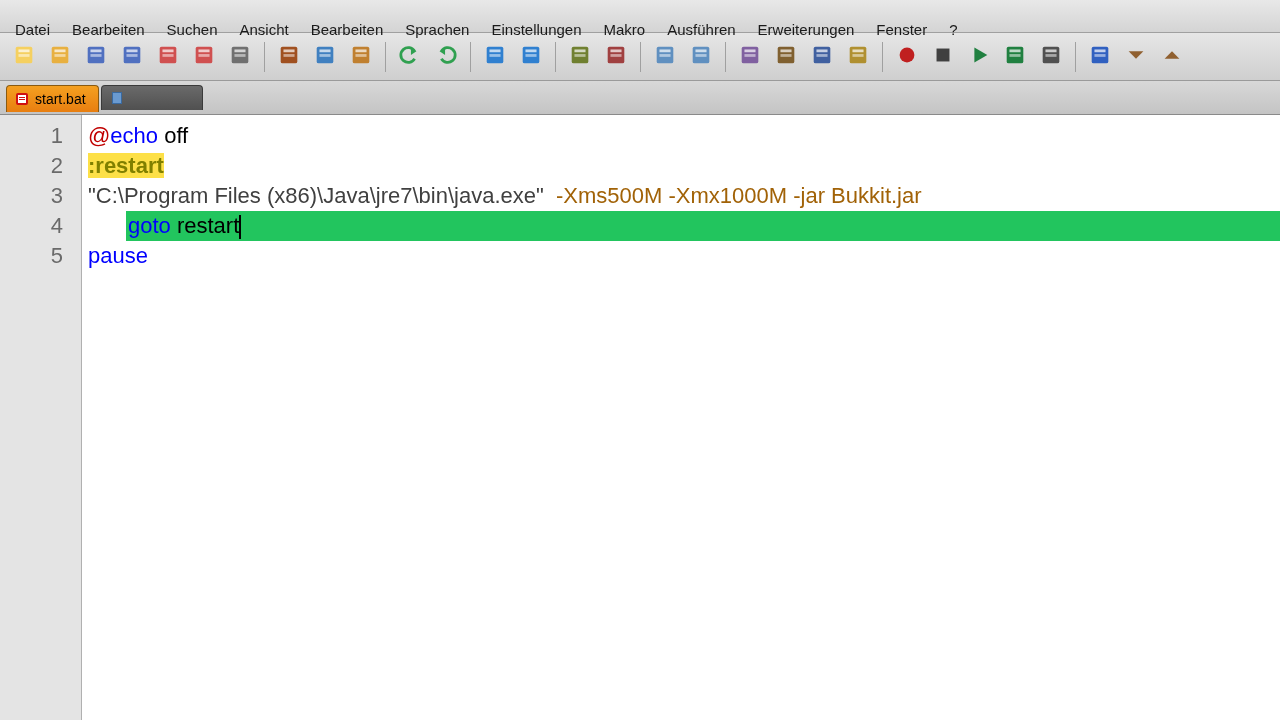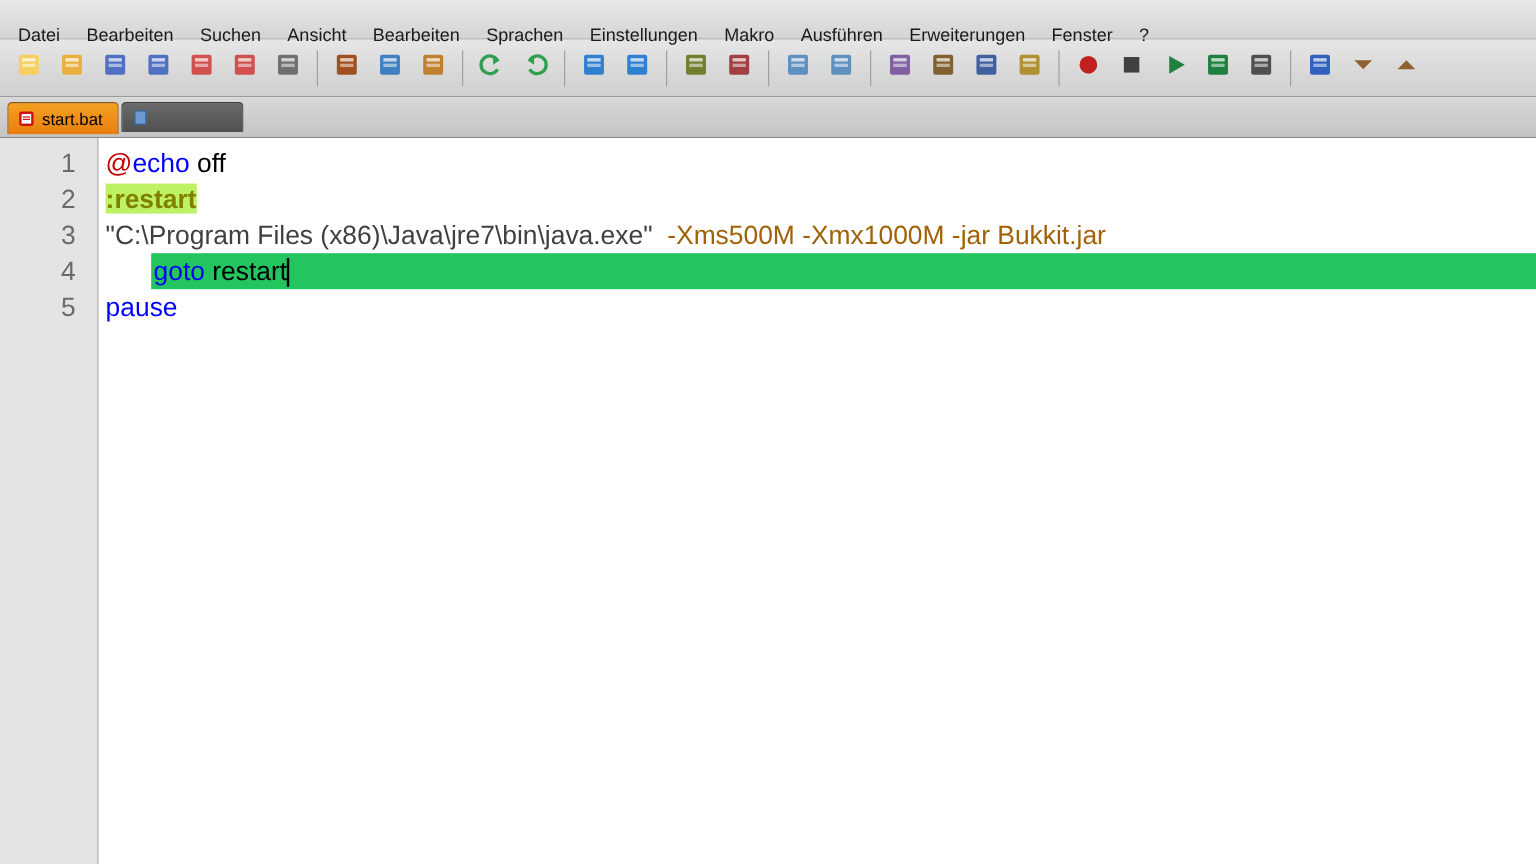--- a/index.html
+++ b/index.html
@@ -24,21 +24,21 @@
 .editor { display:flex; height:calc(720px - 26px - 48px - 34px); background:#fff; font-family:"Courier New",monospace; font-size:22px; }
 .gutter { width:82px; background:#e4e4e4; border-right:1px solid #b0b0b0; text-align:right; padding:6px 18px 0 0; color:#6a6a6a; line-height:30px; }
 .code { flex:1; padding:6px 0 0 4px; line-height:30px; white-space:pre; }
 .code .ln { height:30px; padding-left:2px; }
 .code .ln.current { background:#22c55e; position:relative;margin-left:40px; }
 .cursor { display:inline-block; width:2px; height:24px; background:#000; vertical-align:middle; animation:blink 1s step-end infinite; }
 @keyframes blink { 50% { opacity:0; } }
 
 .tok-kw { color:#0000ff; }
 .tok-at { color:#c00000; }
-.tok-lbl { color:#808000; background:#bef264; font-weight:bold; }
+.tok-lbl { color:#808000; background:#fde047; font-weight:bold; }
 .tok-str { color:#404040; }
 .tok-arg { color:#a16207; }
 .tok-id  { color:#000; }
 
 </style>
 </head>
 <body>
 
 <div class="menubar" id="menubar">
     <div class="menubar-item">Datei</div>

